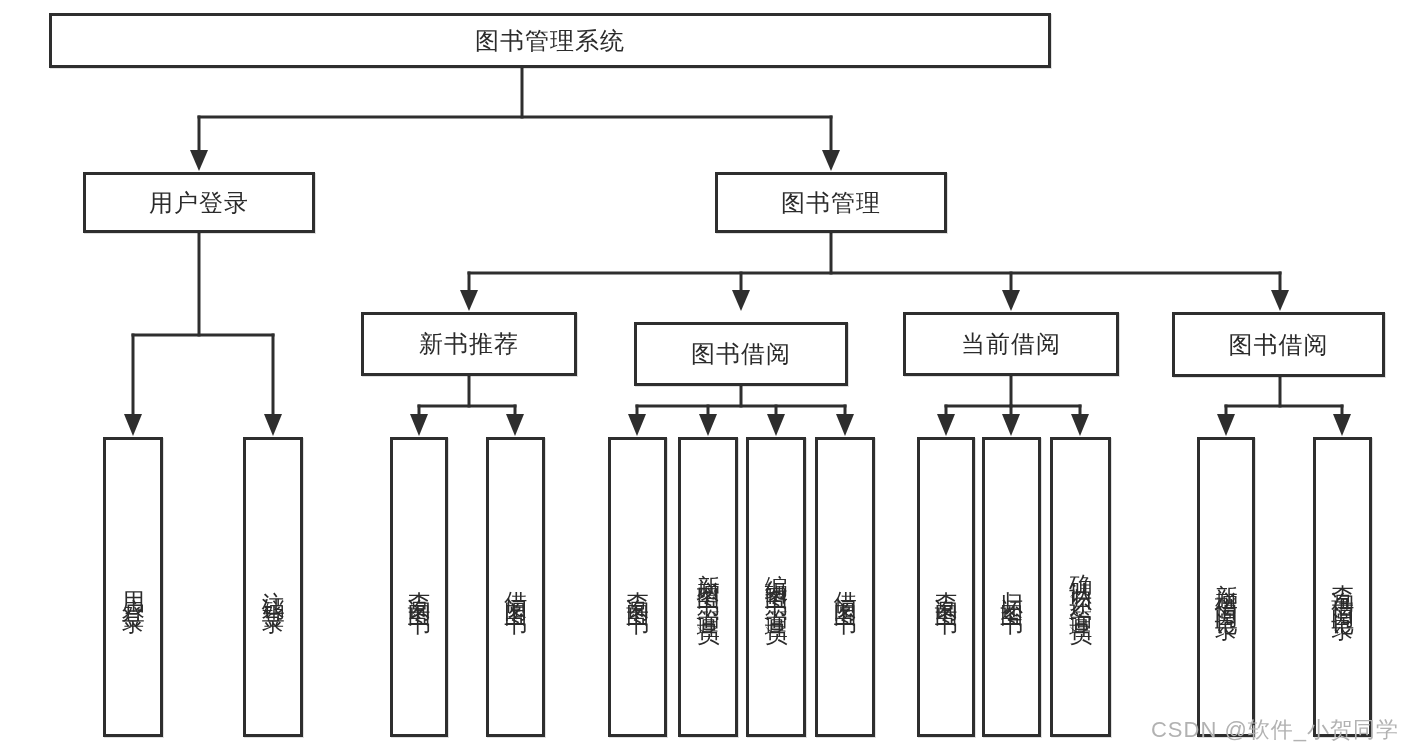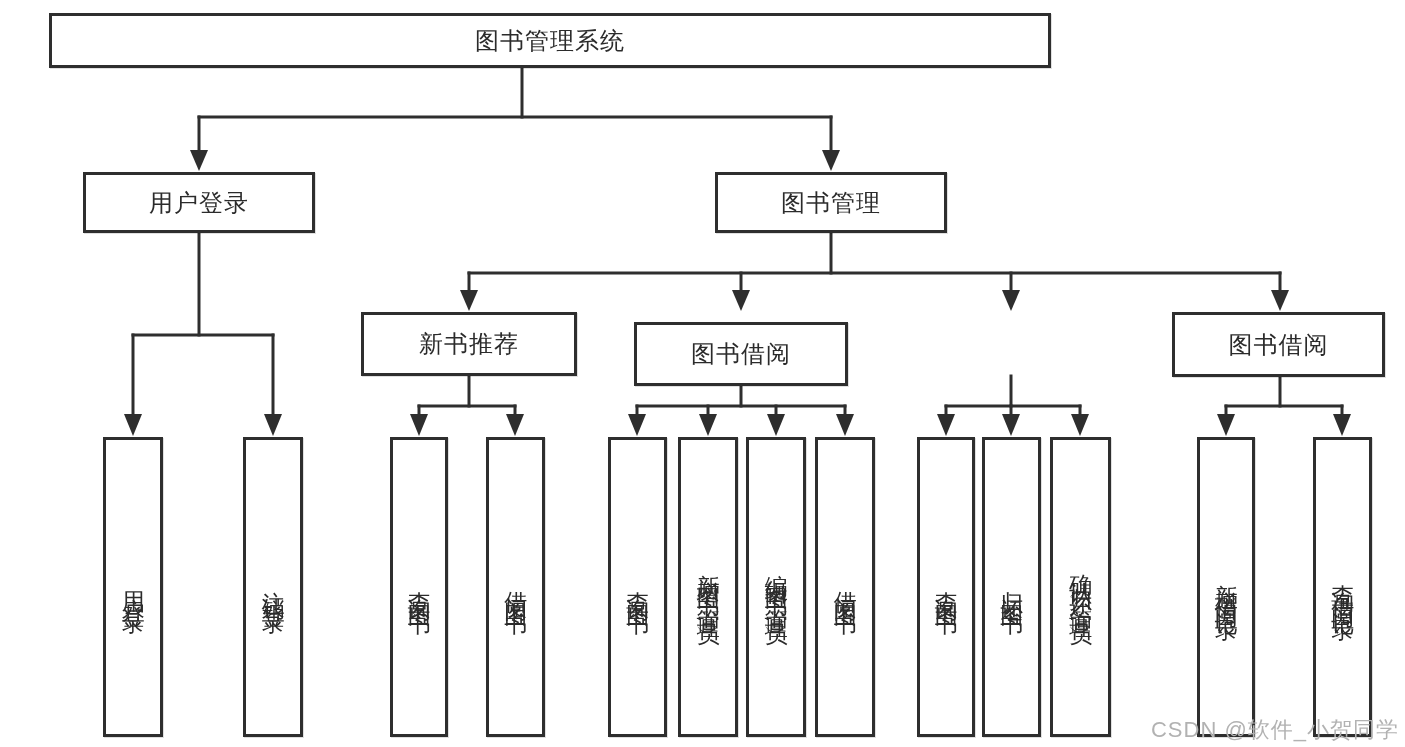--- a/index.html
+++ b/index.html
@@ -141,20 +141,21 @@
     </g>
   </svg>
 
   <div class="box h" style="left:21px; top:13px; width:1002px; height:55px;margin-left:28px;">图书管理系统</div>
 
   <div class="box h" style="left:83px; top:172px; width:232px; height:61px;">用户登录</div>
   <div class="box h" style="left:715px; top:172px; width:232px; height:61px;">图书管理</div>
 
   <div class="box h" style="left:361px; top:312px; width:216px; height:64px;">新书推荐</div>
   <div class="box h" style="left:634px; top:322px; width:214px; height:64px;">图书借阅</div>
+  <div class="box h" style="left:903px; top:312px; width:216px; height:64px;">当前借阅</div>
   <div class="box h" style="left:1172px; top:312px; width:213px; height:65px;">图书借阅</div>
 
   <div class="box v" style="left:103px; top:437px; width:60px; height:300px;">用户登录</div>
   <div class="box v" style="left:243px; top:437px; width:60px; height:300px;">注销登录</div>
 
   <div class="box v" style="left:390px; top:437px; width:58px; height:300px;">查询图书</div>
   <div class="box v" style="left:486px; top:437px; width:59px; height:300px;">借阅图书</div>
 
   <div class="box v" style="left:608px; top:437px; width:59px; height:300px;">查询图书</div>
   <div class="box v" style="left:678px; top:437px; width:60px; height:300px;">新增图书（管理员）</div>

